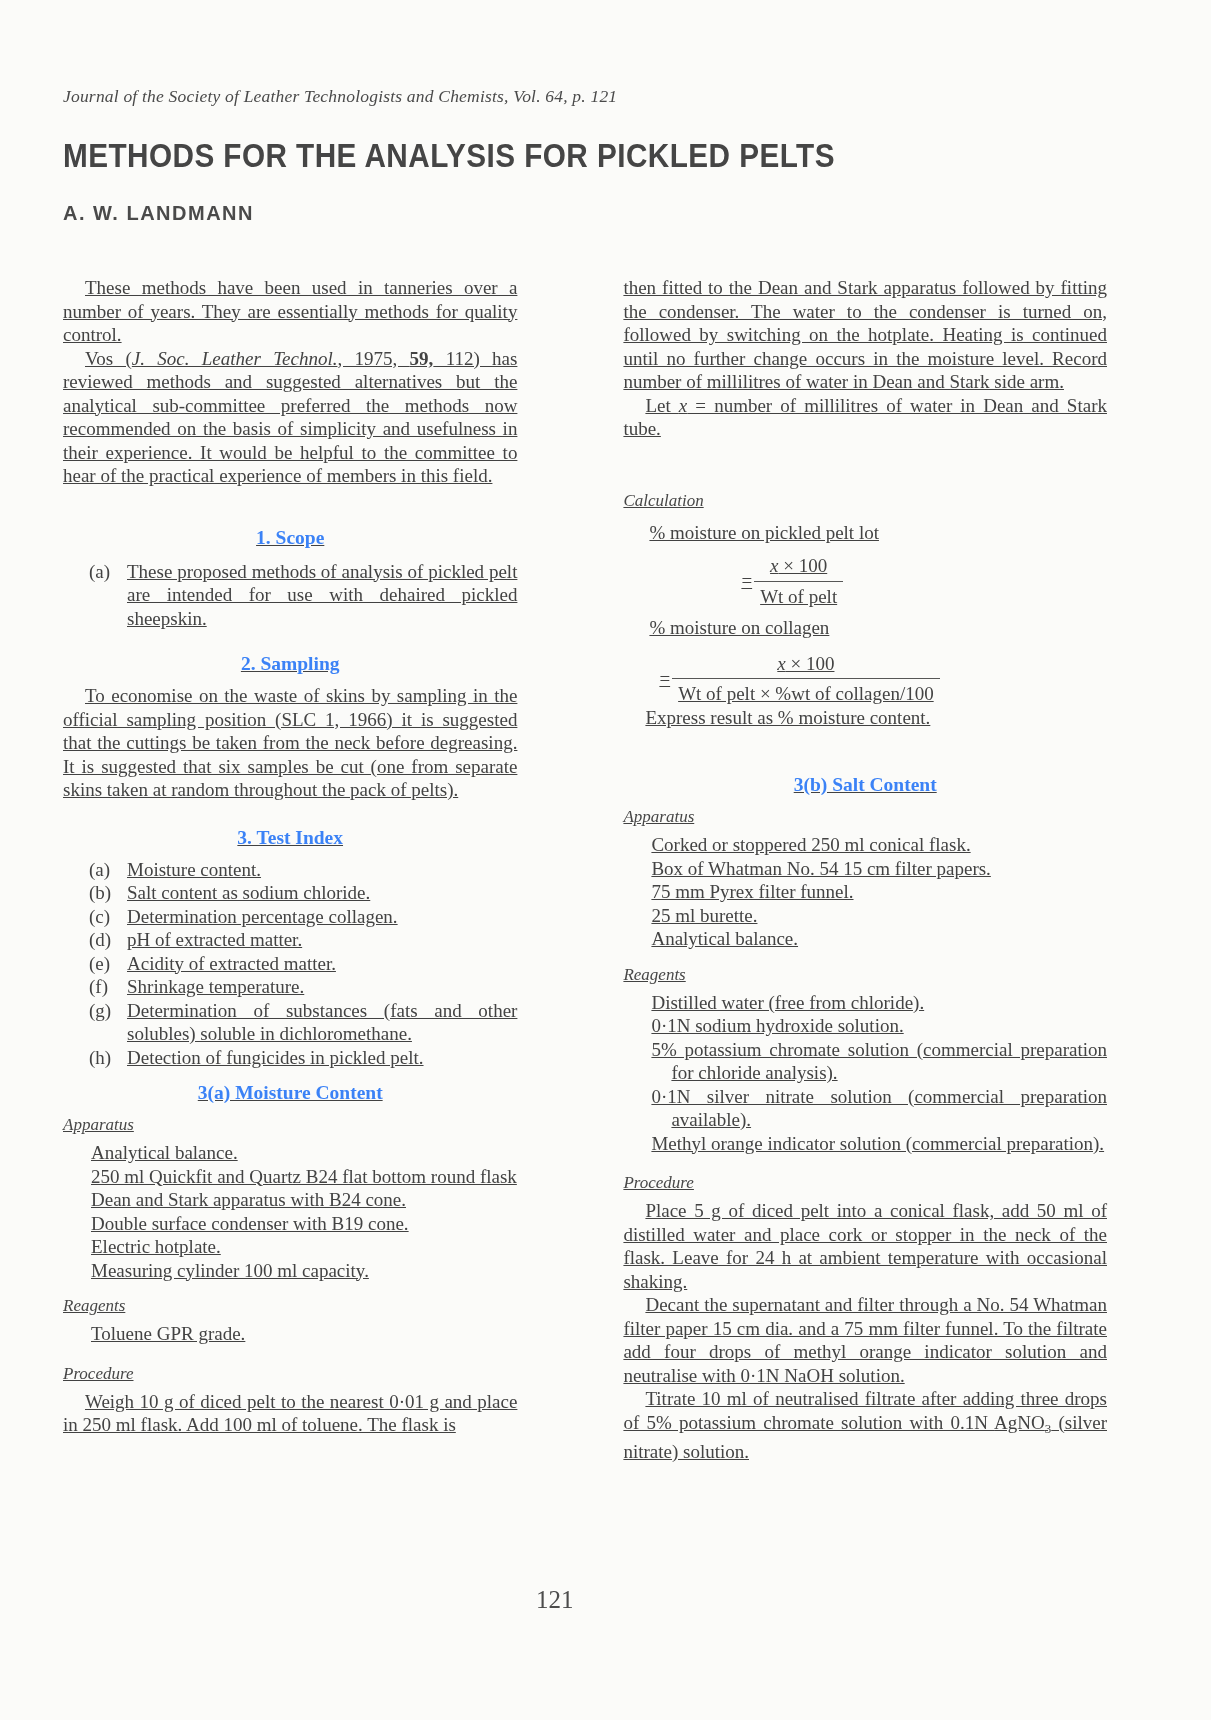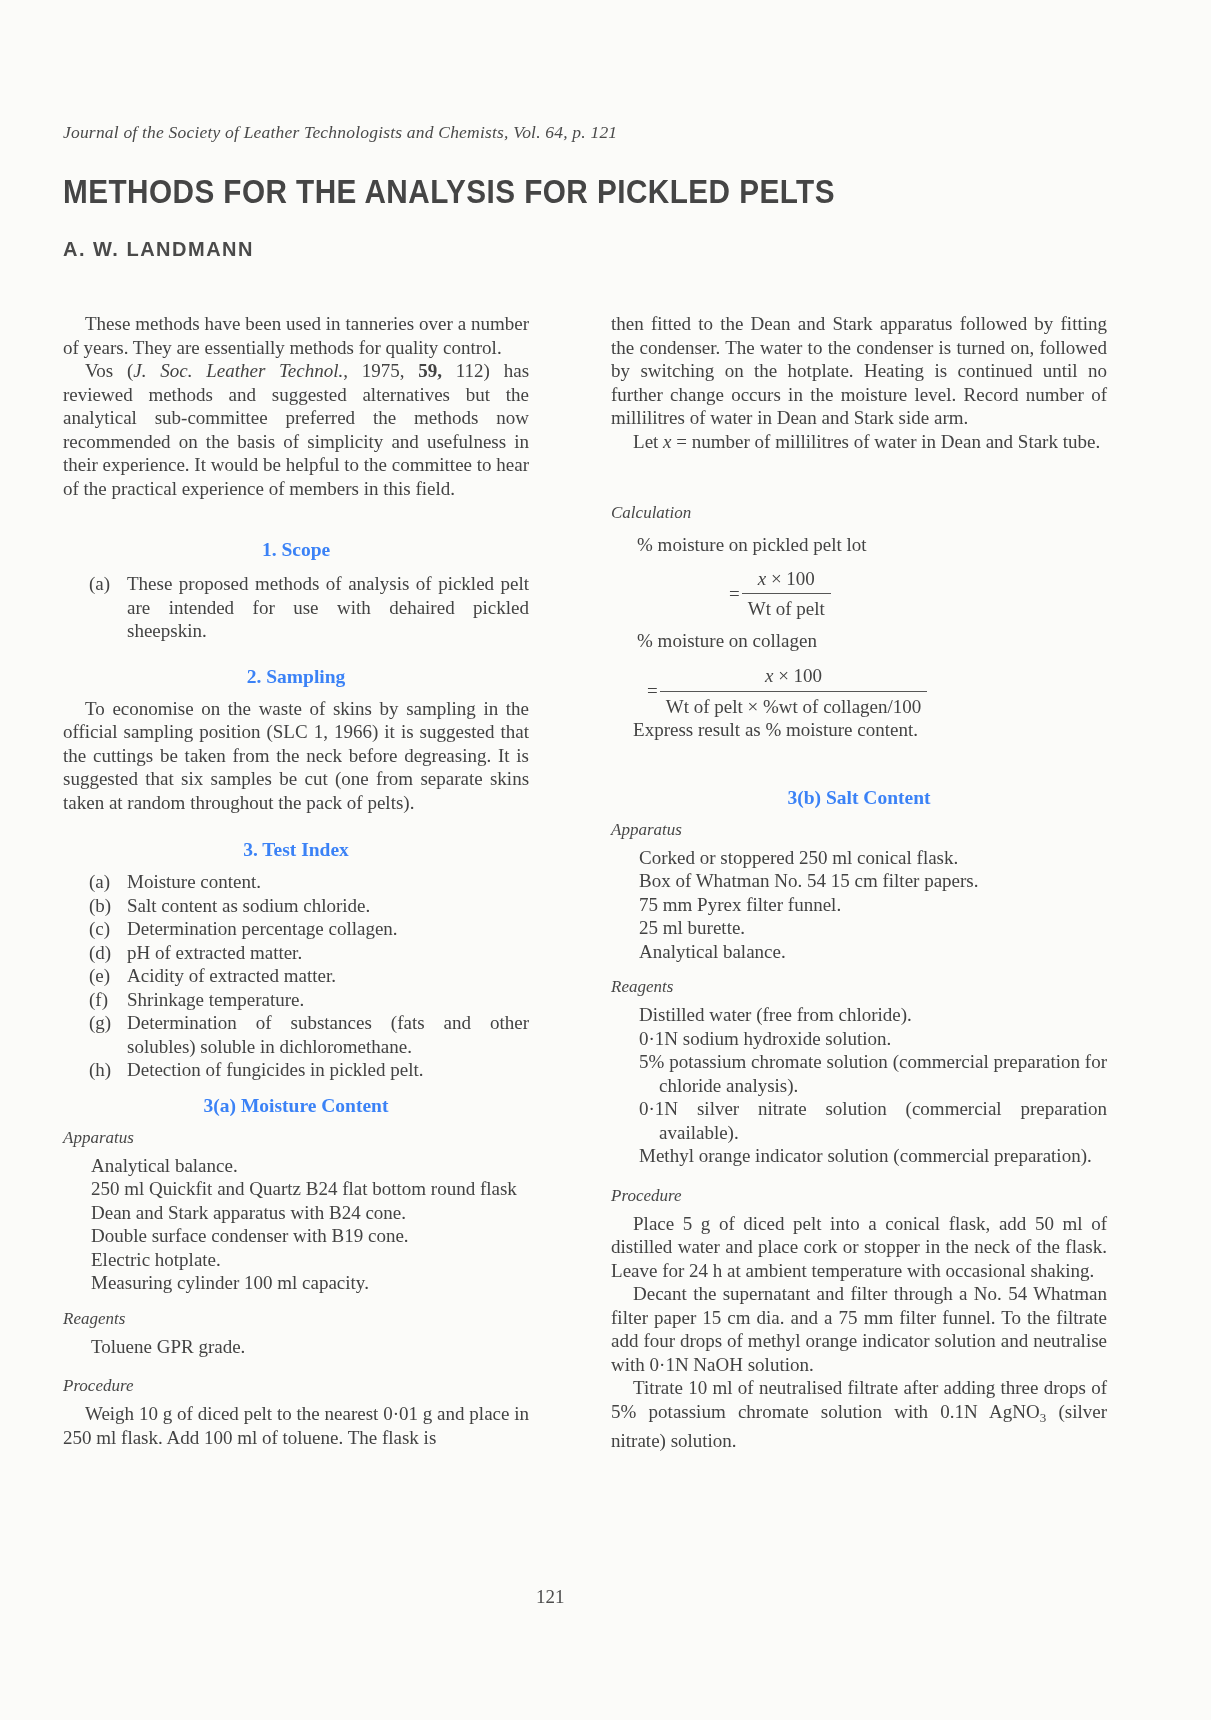--- a/index.html
+++ b/index.html
@@ -4,21 +4,21 @@
 <style>
   * { margin:0; padding:0; box-sizing:border-box; }
   html,body { width:1211px; height:1720px; }
   body {
     background:#fbfbf9;
     color:#424242;
     font-family:"Liberation Serif", serif;
     position:relative;
     overflow:hidden;
   }
-  .page { position:absolute; inset:0; padding:120px 104px 0 63px; }
+  .page { position:absolute; inset:0; padding:84px 104px 0 63px; }
 
   .journal-line {
     font-style:italic;
     font-size:17.5px;
     line-height:24px;
     color:#4a4a4a;
     letter-spacing:0.2px;
   }
   .title {
     font-family:"Liberation Sans", sans-serif;
@@ -42,21 +42,21 @@
     color:#4a4a4a;
   }
   .affiliation {
     font-style:italic;
     font-size:19.5px;
     line-height:25px;
     margin-top:16px;
     color:#4c4c4c;
   }
 
-  .columns { display:flex; gap:82px; margin-top:50px; }
+  .columns { display:flex; gap:106px; margin-top:50px;text-decoration:underline; }
   .col { font-size:19px; line-height:23.5px; text-align:justify; color:#434343; }
   .col-left  { width:467px; }
   .col-right { width:497px; }
 
   p.body { margin:0; }
   p.indent { text-indent:22px; }
 
   h2.sec {
     font-size:19.5px;
     font-weight:bold;
@@ -104,21 +104,21 @@
   .formula .eq { margin-right:2px; }
   .frac { display:inline-block; }
   .frac .num { display:block; padding:0 10px 3px 10px; border-bottom:1.6px solid #565656; }
   .frac .den { display:block; padding:3px 6px 0 6px; }
   .express { margin-top:18px; }
 
   .page-num {
     position:absolute;
     top:1586px;
     left:536px;
-    font-size:19px;
+    font-size:25px;
     color:#4c4c4c;
   }
 </style>
 </head>
 <body>
 
 <div class="page">
 
   <div class="journal-line">Journal of the Society of Leather Technologists and Chemists, Vol. 64, p. 121</div>
 

